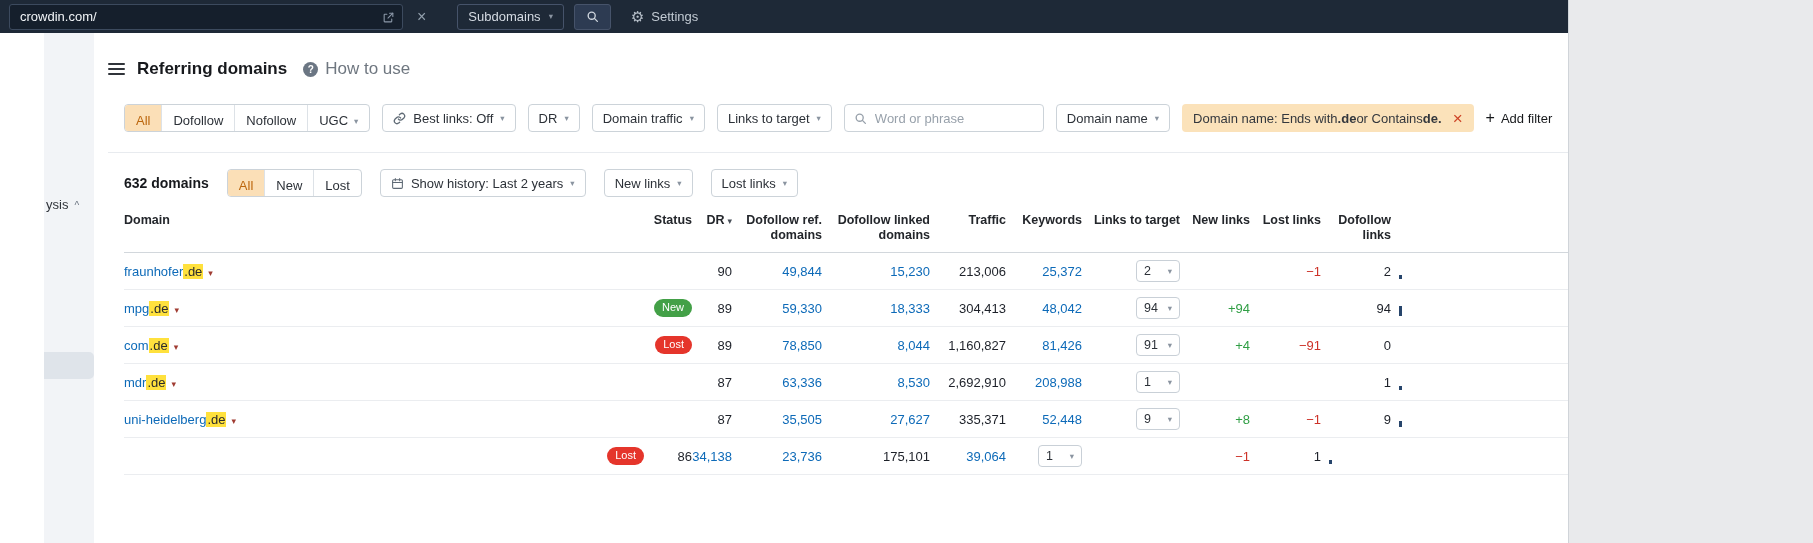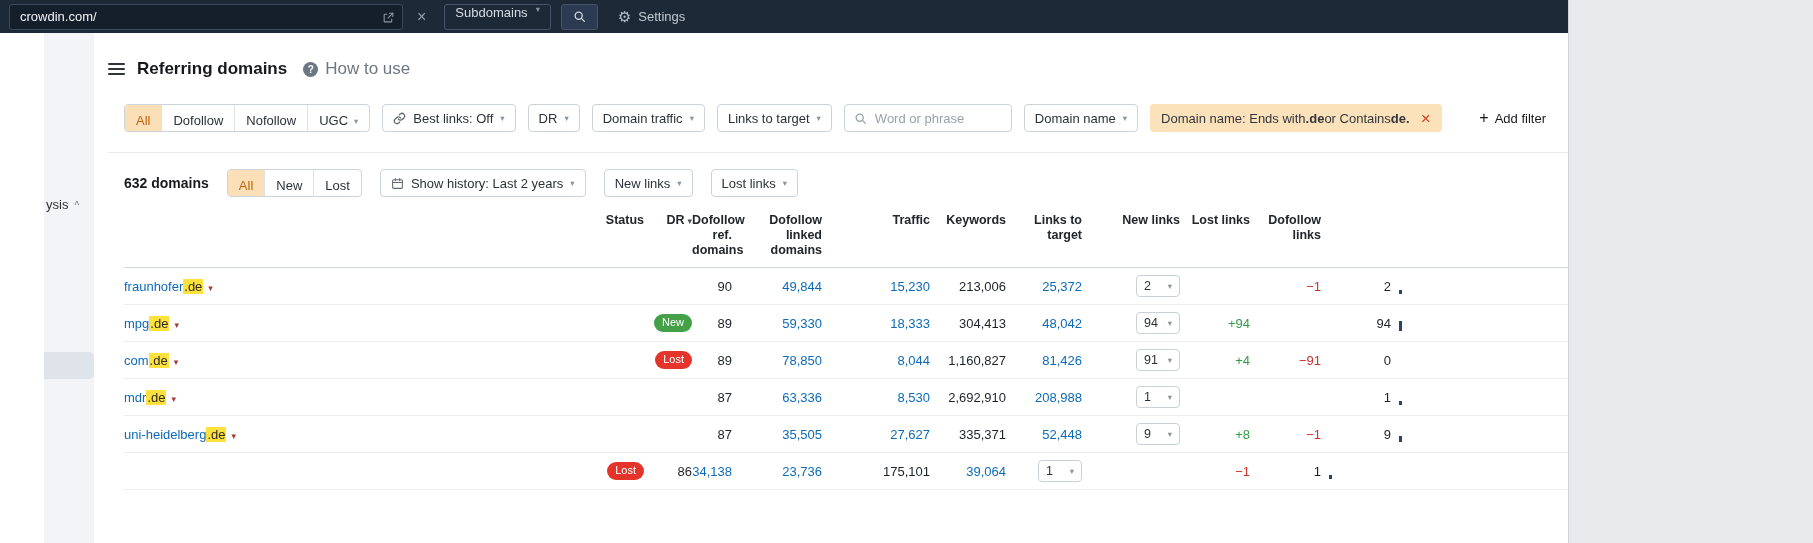--- a/index.html
+++ b/index.html
@@ -8,21 +8,21 @@
   .window { width: 1568px; flex: none; height: 543px; display: flex; flex-direction: column; background: #ffffff; }
   .filler { flex: 1; background: #e9eaec; border-left: 1px solid #d0d4d9; }
 
   
   .topbar { height: 33px; flex: none; background: #1e2937; display: flex; align-items: center; padding-left: 9px; }
   .url-wrap { position: relative; width: 394px; height: 26px; flex: none; }
   .url-input { width: 100%; height: 100%; background: #151f2c; border: 1px solid #3c4a5e; border-radius: 3px;
                color: #f2f5f8; font-size: 13px; padding: 0 30px 0 10px; outline: none; font-family: inherit; }
   .url-ext { position: absolute; right: 8px; top: 6px; cursor: pointer; }
   .tb-close { margin-left: 14px; color: #93a0ad; font-size: 16px; line-height: 1; cursor: pointer; }
-  .tb-btn { margin-left: 18px; height: 26px; display: inline-flex; align-items: flex-start; gap: 8px; padding: 0 10px;
+  .tb-btn { margin-left: 31px; height: 26px; display: inline-flex; align-items: center; gap: 8px; padding: 0 10px;
             border: 1px solid #46536a; border-radius: 3px; color: #d5dbe3; font-size: 13px; cursor: pointer; }
   .tb-search { margin-left: 10px; width: 37px; height: 26px; background: #2d3b52; border: 1px solid #46536a;
                border-radius: 3px; display: flex; align-items: center; justify-content: center; cursor: pointer; }
   .tb-settings { margin-left: 20px; display: flex; align-items: center; gap: 7px; color: #c2cad3; font-size: 13px; cursor: pointer; }
   .gear { font-size: 15px; color: #b6bfc9; line-height: 1; }
   .tb-caret, .bcaret, .msel-caret { color: #8a94a0; font-size: 8.5px; line-height: 1; }
 
   
   .content { flex: 1; display: flex; min-height: 0; }
   .rail { position: relative; width: 50px; flex: none; background: #f2f4f7; margin-left: 44px; }
@@ -45,21 +45,21 @@
   .filter-row { margin: 23px 0 0 30px; display: flex; align-items: center; gap: 12px; height: 28px; padding-right: 0; }
   .seg { display: inline-flex; border: 1px solid #ccd3d9; border-radius: 4px; overflow: hidden; height: 28px; background: #fff; flex: none; }
   .seg-item { padding: 16px 11px; line-height: 26px; font-size: 13px; color: #2c3138; border-left: 1px solid #dde2e7; cursor: pointer;
               display: inline-flex; align-items: center; gap: 6px; }
   .seg-item:first-child { border-left: none; }
   .seg-item.sel { background: #fbdfb7; color: #bc660d; }
   .fbtn { display: inline-flex; align-items: center; gap: 7px; height: 28px; padding: 0 10px; border: 1px solid #ccd3d9;
           border-radius: 4px; background: #fff; font-size: 13px; color: #2c3138; cursor: pointer; flex: none; white-space: nowrap; }
   .fsearch { position: relative; flex: none; }
   .fsearch svg { position: absolute; left: 10px; top: 8px; }
-  .fsearch input { width: 168px; height: 28px; border: 1px solid #ccd3d9; border-radius: 4px; font-size: 13px;
+  .fsearch input { width: 200px; height: 28px; border: 1px solid #ccd3d9; border-radius: 4px; font-size: 13px;
                    padding: 0 8px 0 30px; color: #2c3138; outline: none; font-family: inherit; }
   .fsearch input::placeholder { color: #98a1ab; }
   .chip { background: #fbe2ba; border-radius: 4px; height: 28px; display: inline-flex; align-items: center; padding: 0 11px;
           font-size: 13px; color: #33373d; flex: none; white-space: nowrap; }
   .chip b { font-weight: 700; }
   .chip-close { font-size: 17px; color: #ce4426; margin-left: 11px; cursor: pointer; line-height: 1; }
   .addf { display: flex; align-items: center; gap: 6px; font-size: 13px; color: #16181b; margin-left: auto; margin-right: 22px;
           cursor: pointer; white-space: nowrap; flex: none; }
   .addf .plus { font-size: 16px; font-weight: 500; line-height: 1; }
 
@@ -237,20 +237,21 @@
             <span class="bcaret">▾</span>
           </span>
           <span class="fbtn">
             <span>Lost links</span>
             <span class="bcaret">▾</span>
           </span>
         </div>
 
         <div class="table">
           <div class="grid-cols thead">
+            <span class="th c-left">Domain</span>
             <span class="th c-right">Status</span>
             <span class="th c-right"><span>DR</span><span class="sort-caret">▾</span></span>
             <span class="th c-right">Dofollow ref. domains</span>
             <span class="th c-right">Dofollow linked domains</span>
             <span class="th c-right">Traffic</span>
             <span class="th c-right">Keywords</span>
             <span class="th c-right">Links to target</span>
             <span class="th c-right">New links</span>
             <span class="th c-right">Lost links</span>
             <span class="th c-right">Dofollow links</span>

